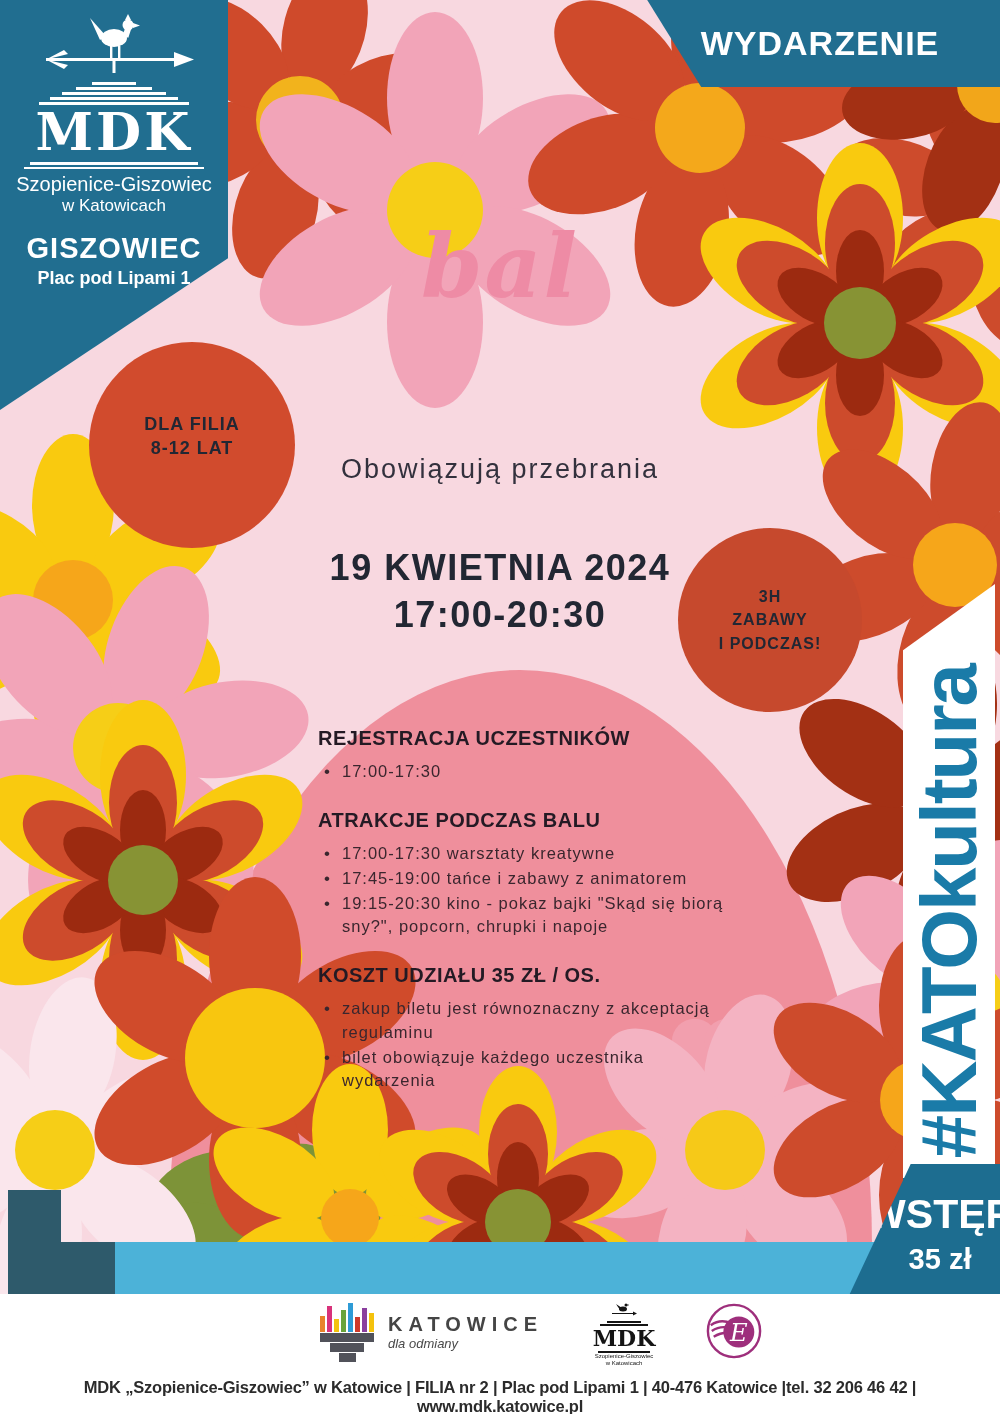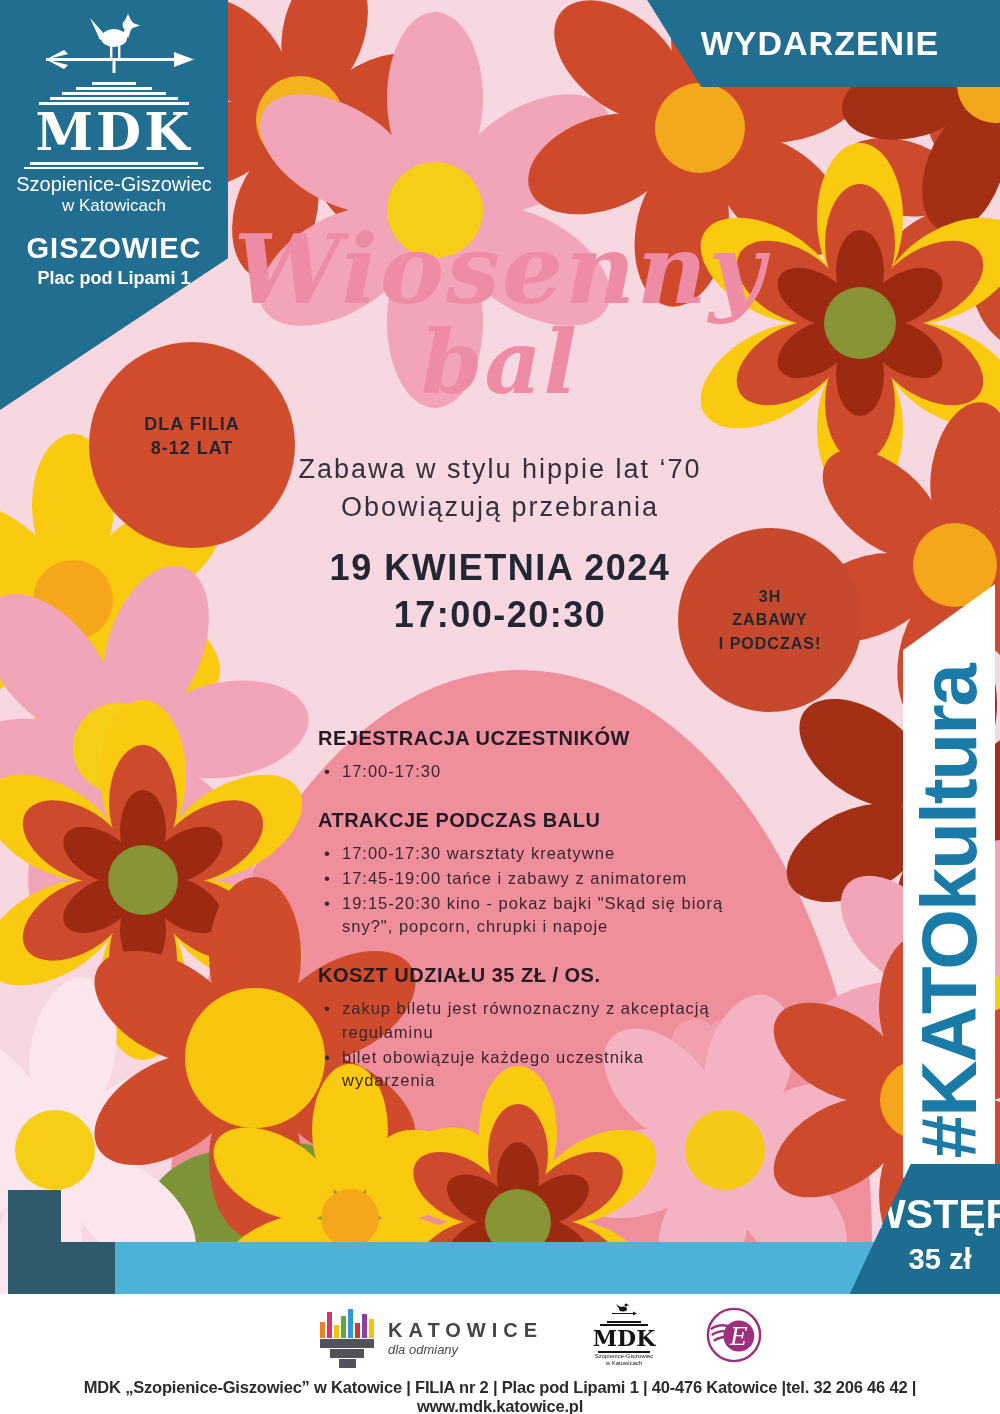--- a/index.html
+++ b/index.html
@@ -90,21 +90,21 @@
              padding-left:34px;box-sizing:border-box;color:#fff;font-weight:700;}
   #admission .a1{font-size:41px;line-height:1.3;}
   #admission .a2{font-size:29px;line-height:1.3;}
 
   
   #sky-strip{left:113px;top:1242px;width:792px;height:52px;background:#4cb2d8;z-index:20;}
   .sq{background:#2e5a6b;z-index:20;}
 
   
   #footer{left:0;top:1294px;width:1000px;height:120px;background:#fff;z-index:45;}
-  #logos{position:absolute;left:320px;top:8px;display:flex;align-items:flex-end;gap:46px;}
+  #logos{position:absolute;left:320px;top:8px;display:flex;align-items:flex-start;gap:46px;}
   .kat-logo{display:flex;align-items:center;gap:14px;}
   .kat-bars{display:flex;align-items:flex-end;gap:2px;height:30px;}
   .kat-bars i{display:block;width:5px;}
   .kat-steps div{margin:1px auto 0;background:#51525a;}
   .kat-text .kt1{font-size:20px;font-weight:700;letter-spacing:6px;color:#454545;}
   .kat-text .kt2{font-size:13px;font-style:italic;color:#4a4a4a;}
   .mdk-mini{text-align:center;color:#141414;width:70px;}
   .mdk-mini .mm-line{height:2px;background:#141414;margin:1px auto 0;}
   .mdk-mini .mm-word{font-family:"DejaVu Serif",serif;font-weight:700;font-size:22px;line-height:1.1;}
   .mdk-mini .mm-cap{font-size:6px;line-height:1.2;}
@@ -361,25 +361,23 @@
     </div>
     <div class="branch">GISZOWIEC</div>
     <div class="branch-addr">Plac pod Lipami 1</div>
   </div>
 
   <div id="tr-banner" class="abs">
     <span>WYDARZENIE</span>
   </div>
 
   <div id="title" class="abs txt">
-    <div class="t1">Wiosenny</div>
     <div class="t2">bal</div>
   </div>
   <div id="intro" class="abs txt">
-    <div>Zabawa w stylu hippie lat ‘70</div>
     <div>Obowiązują przebrania</div>
   </div>
   <div id="datetime" class="abs txt">
     <div>19 KWIETNIA 2024</div>
     <div>17:00-20:30</div>
   </div>
 
   <div id="age-circle" class="abs badge-circle">
     <div>DLA FILIA</div>
     <div>8-12 LAT</div>

